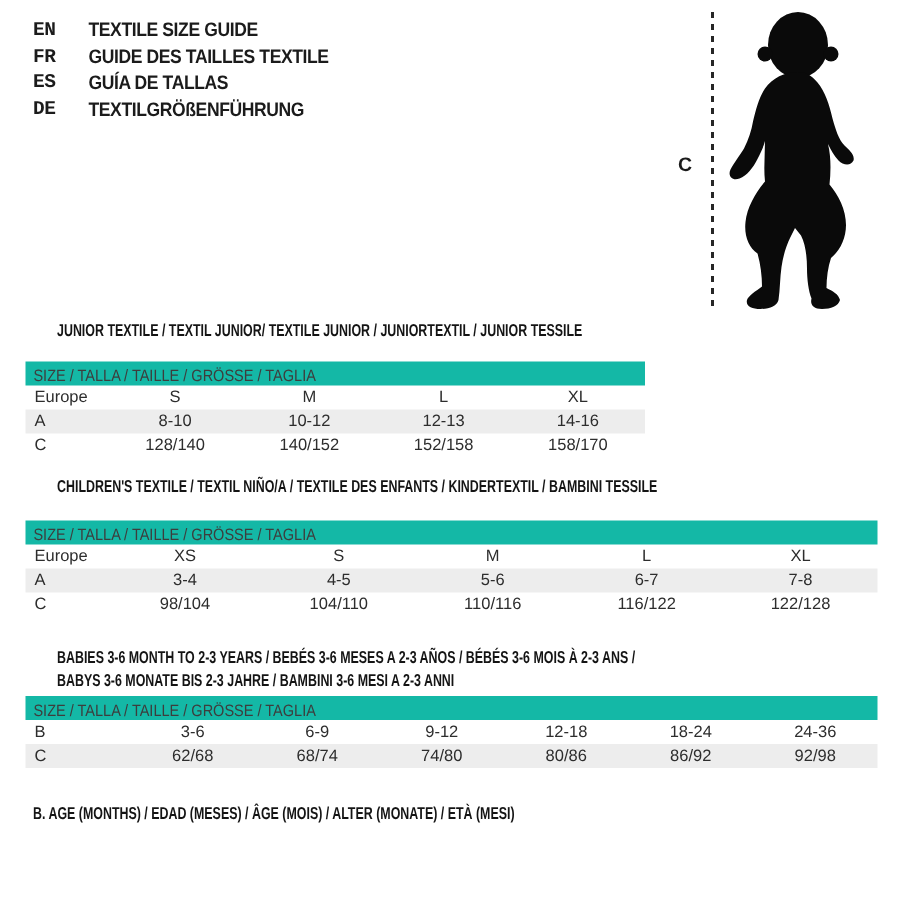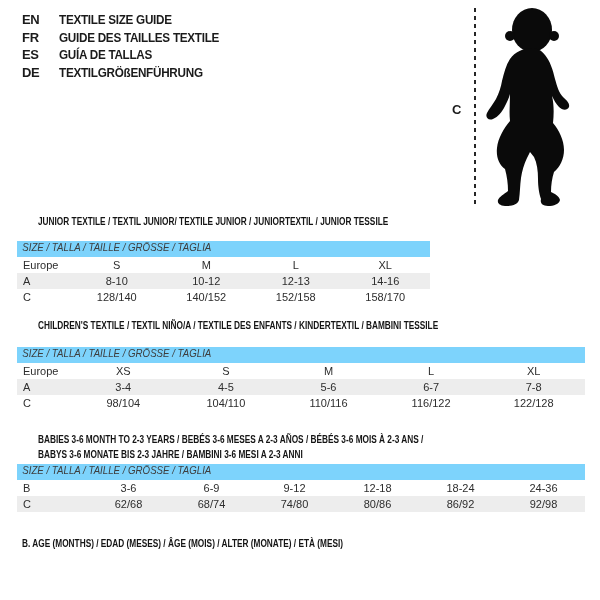--- a/index.html
+++ b/index.html
@@ -5,41 +5,41 @@
   html,body{margin:0;padding:0;}
   body{
     width:600px;height:600px;position:relative;overflow:hidden;
     background:#ffffff;color:#282828;
     font-family:"Liberation Sans", sans-serif;
   }
   
   .lang-block{position:absolute;left:22px;top:11px;}
   .lang-row{display:flex;height:17.5px;align-items:center;
     font-weight:bold;font-size:13px;letter-spacing:-0.3px;color:#1b1b1b;}
-  .lang-code{width:37px;flex:none;}
+  .lang-code{width:37px;flex:none;font-family:Liberation Mono, monospace;}
   .lang-title{display:inline-block;transform:scaleX(0.9);transform-origin:0 50%;white-space:nowrap;}
   
   .measure-line{position:absolute;left:474px;top:8px;width:2px;height:198px;
     background:repeating-linear-gradient(to bottom,#262626 0 4px,transparent 4px 8px);}
   .figure-label{position:absolute;left:452px;top:102px;font-weight:bold;font-size:13px;color:#1b1b1b;}
   .baby-svg{position:absolute;left:479px;top:5px;width:112px;height:204px;}
   
   .section-title{position:absolute;left:22px;font-weight:bold;font-size:11.5px;
     color:#141414;white-space:nowrap;line-height:15px;margin-left:16px;}
   .condense{display:inline-block;transform:scaleX(0.72);transform-origin:0 50%;white-space:nowrap;}
   #sec1-title{top:214px;}
   #sec2-title{top:318px;}
   #sec3-title{top:432px;}
   
   .size-table{position:absolute;left:17px;}
   #table1{top:241px;width:413px;}
   #table2{top:347px;width:568px;}
   #table3{top:464px;width:568px;}
-  .size-bar{height:16px;background:#7dd3fc;display:flex;align-items:flex-start;
-    font-size:11px;color:#3d3d3d;font-style:italic;}
+  .size-bar{height:16px;background:#14b8a6;display:flex;align-items:flex-end;
+    font-size:11px;color:#3d3d3d;}
   .size-bar .condense-sm{display:inline-block;transform:scaleX(0.88);transform-origin:0 50%;
     white-space:nowrap;padding-left:6px;}
   .t-row{display:flex;height:16px;align-items:center;font-size:11px;color:#2d2d2d;}
   .t-row.shaded{background:#ededed;}
   .t-label{flex:none;padding-left:6px;box-sizing:border-box;}
   #table1 .t-label,#table2 .t-label{width:55px;}
   #table3 .t-label{width:70px;}
   .t-cell{flex:1 1 0;text-align:center;}
   
   .notes{position:absolute;left:22px;top:537px;}

